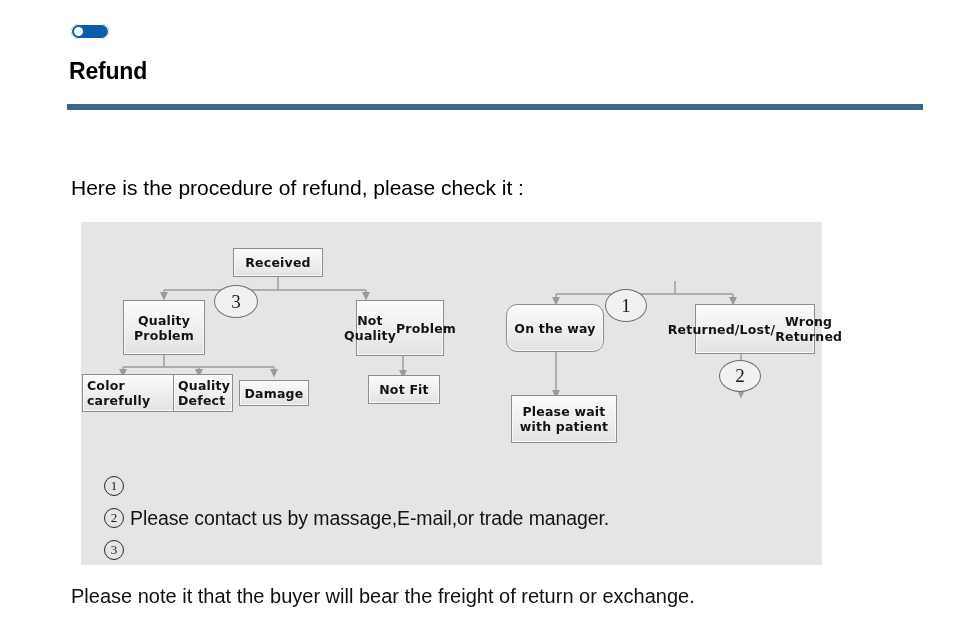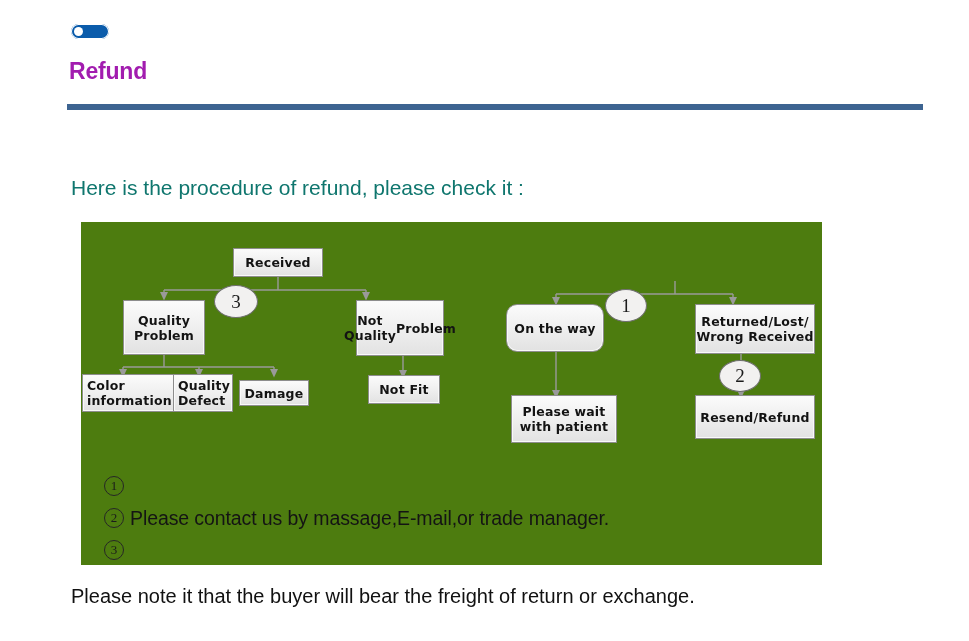--- a/index.html
+++ b/index.html
@@ -37,60 +37,60 @@
     background: #ffffff;
   }
 
   .page-title {
     position: absolute;
     left: 69px;
     top: 58px;
     font-size: 23px;
     font-weight: bold;
     letter-spacing: -0.2px;
-    color: #a21caf;
+    color: #000000;
   }
 
   .title-rule {
     position: absolute;
     left: 67px;
     top: 104px;
     width: 856px;
     height: 6px;
     background: #3d6491;
   }
 
   
   .lead-text {
     position: absolute;
     left: 71px;
     top: 176px;
     font-size: 21px;
-    color: #0f766e;
+    color: #000000;
     white-space: nowrap;
     text-align: right;
   }
   .foot-text {
     position: absolute;
     left: 71px;
     top: 585px;
     font-size: 20px;
     color: #111111;
     white-space: nowrap;
     text-align: center;
   }
 
   
   .diagram-panel {
     position: absolute;
     left: 81px;
     top: 222px;
     width: 741px;
     height: 343px;
-    background: #4d7c0f;
+    background: #e5e5e5;
   }
 
   .dg-svg {
     position: absolute;
     left: 0;
     top: 0;
     width: 741px;
     height: 343px;
   }
 
@@ -227,21 +227,21 @@
     <span>Problem</span>
   </div>
 
   <div class="node" style="left:275px; top:78px; width:88px; height:56px; flex-direction:row;">
     <span>Not Quality</span>
     <span>Problem</span>
   </div>
 
   <div class="node left-align" style="left:1px; top:152px; width:105px; height:38px; flex-direction:column; align-items:flex-start; justify-content:center;">
     <span>Color</span>
-    <span>information</span>
+    <span>carefully</span>
   </div>
 
   <div class="node left-align" style="left:92px; top:152px; width:60px; height:38px; flex-direction:column; align-items:flex-start; justify-content:center;">
     <span>Quality</span>
     <span>Defect</span>
   </div>
 
   <div class="node" style="left:158px; top:158px; width:70px; height:26px;">
     <span>Damage</span>
   </div>
@@ -252,37 +252,34 @@
 
 
   <div class="marker" style="left:524px; top:67px; width:42px; height:33px;">
     <span>1</span>
   </div>
 
   <div class="node" style="left:425px; top:82px; width:98px; height:48px;border-radius:11px;">
     <span>On the way</span>
   </div>
 
-  <div class="node" style="left:614px; top:82px; width:120px; height:50px; flex-direction:column;">
+  <div class="node" style="left:614px; top:82px; width:120px; height:50px; flex-direction:row;">
     <span>Returned/Lost/</span>
-    <span>Wrong Received</span>
+    <span>Wrong Returned</span>
   </div>
 
   <div class="marker" style="left:638px; top:138px; width:42px; height:32px;">
     <span>2</span>
   </div>
 
   <div class="node" style="left:430px; top:173px; width:106px; height:48px; flex-direction:column;">
     <span>Please wait</span>
     <span>with patient</span>
   </div>
 
-  <div class="node" style="left:614px; top:173px; width:120px; height:44px;">
-    <span>Resend/Refund</span>
-  </div>
 
   <div class="notes" style="position:absolute; left:23px; top:248px;">
     <div class="note-row">
       <span class="note-num">1</span>
     </div>
     <div class="note-row">
       <span class="note-num">2</span>
       <span class="note-text">Please contact us by  massage,E-mail,or trade manager.</span>
     </div>
     <div class="note-row">

